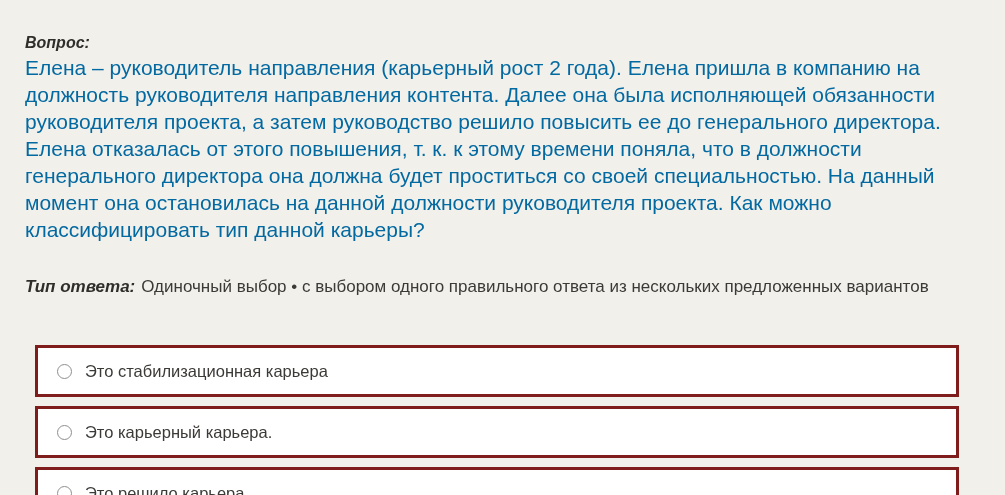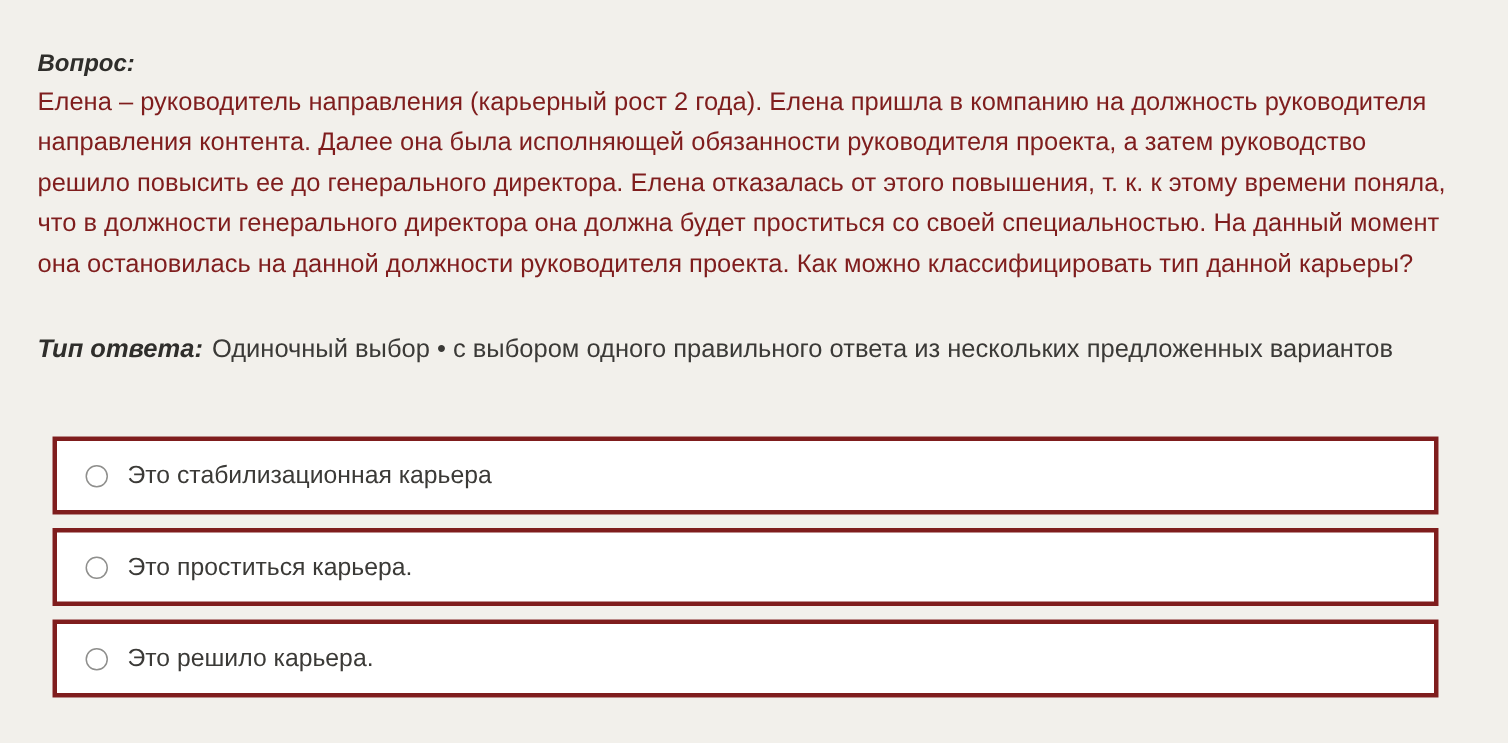--- a/index.html
+++ b/index.html
@@ -20,23 +20,23 @@
     margin-top: 24px;
   }
   .question-label {
     font-size: 16px;
     font-weight: bold;
     font-style: italic;
     color: #2f2e2b;
     line-height: 22px;
   }
   .question-text {
-    font-size: 17px;
+    font-size: 21px;
     line-height: 27px;
-    color: #7f1d1d;
+    color: #0369a1;
     max-width: 948px;
     margin: 0;
   }
   .answer-type-line {
     margin-top: 33px;
     font-size: 17px;
     line-height: 22px;
     color: #3b3a37;
   }
   .answer-type-label {
@@ -91,21 +91,21 @@
 
   <div class="options">
 
     <div class="option">
       <span class="radio"></span>
       <span class="option-label">Это стабилизационная карьера</span>
     </div>
 
     <div class="option">
       <span class="radio"></span>
-      <span class="option-label">Это проститься карьера.</span>
+      <span class="option-label">Это карьерный карьера.</span>
     </div>
 
     <div class="option">
       <span class="radio"></span>
       <span class="option-label">Это решило карьера.</span>
     </div>
 
   </div>
 </div>
 

